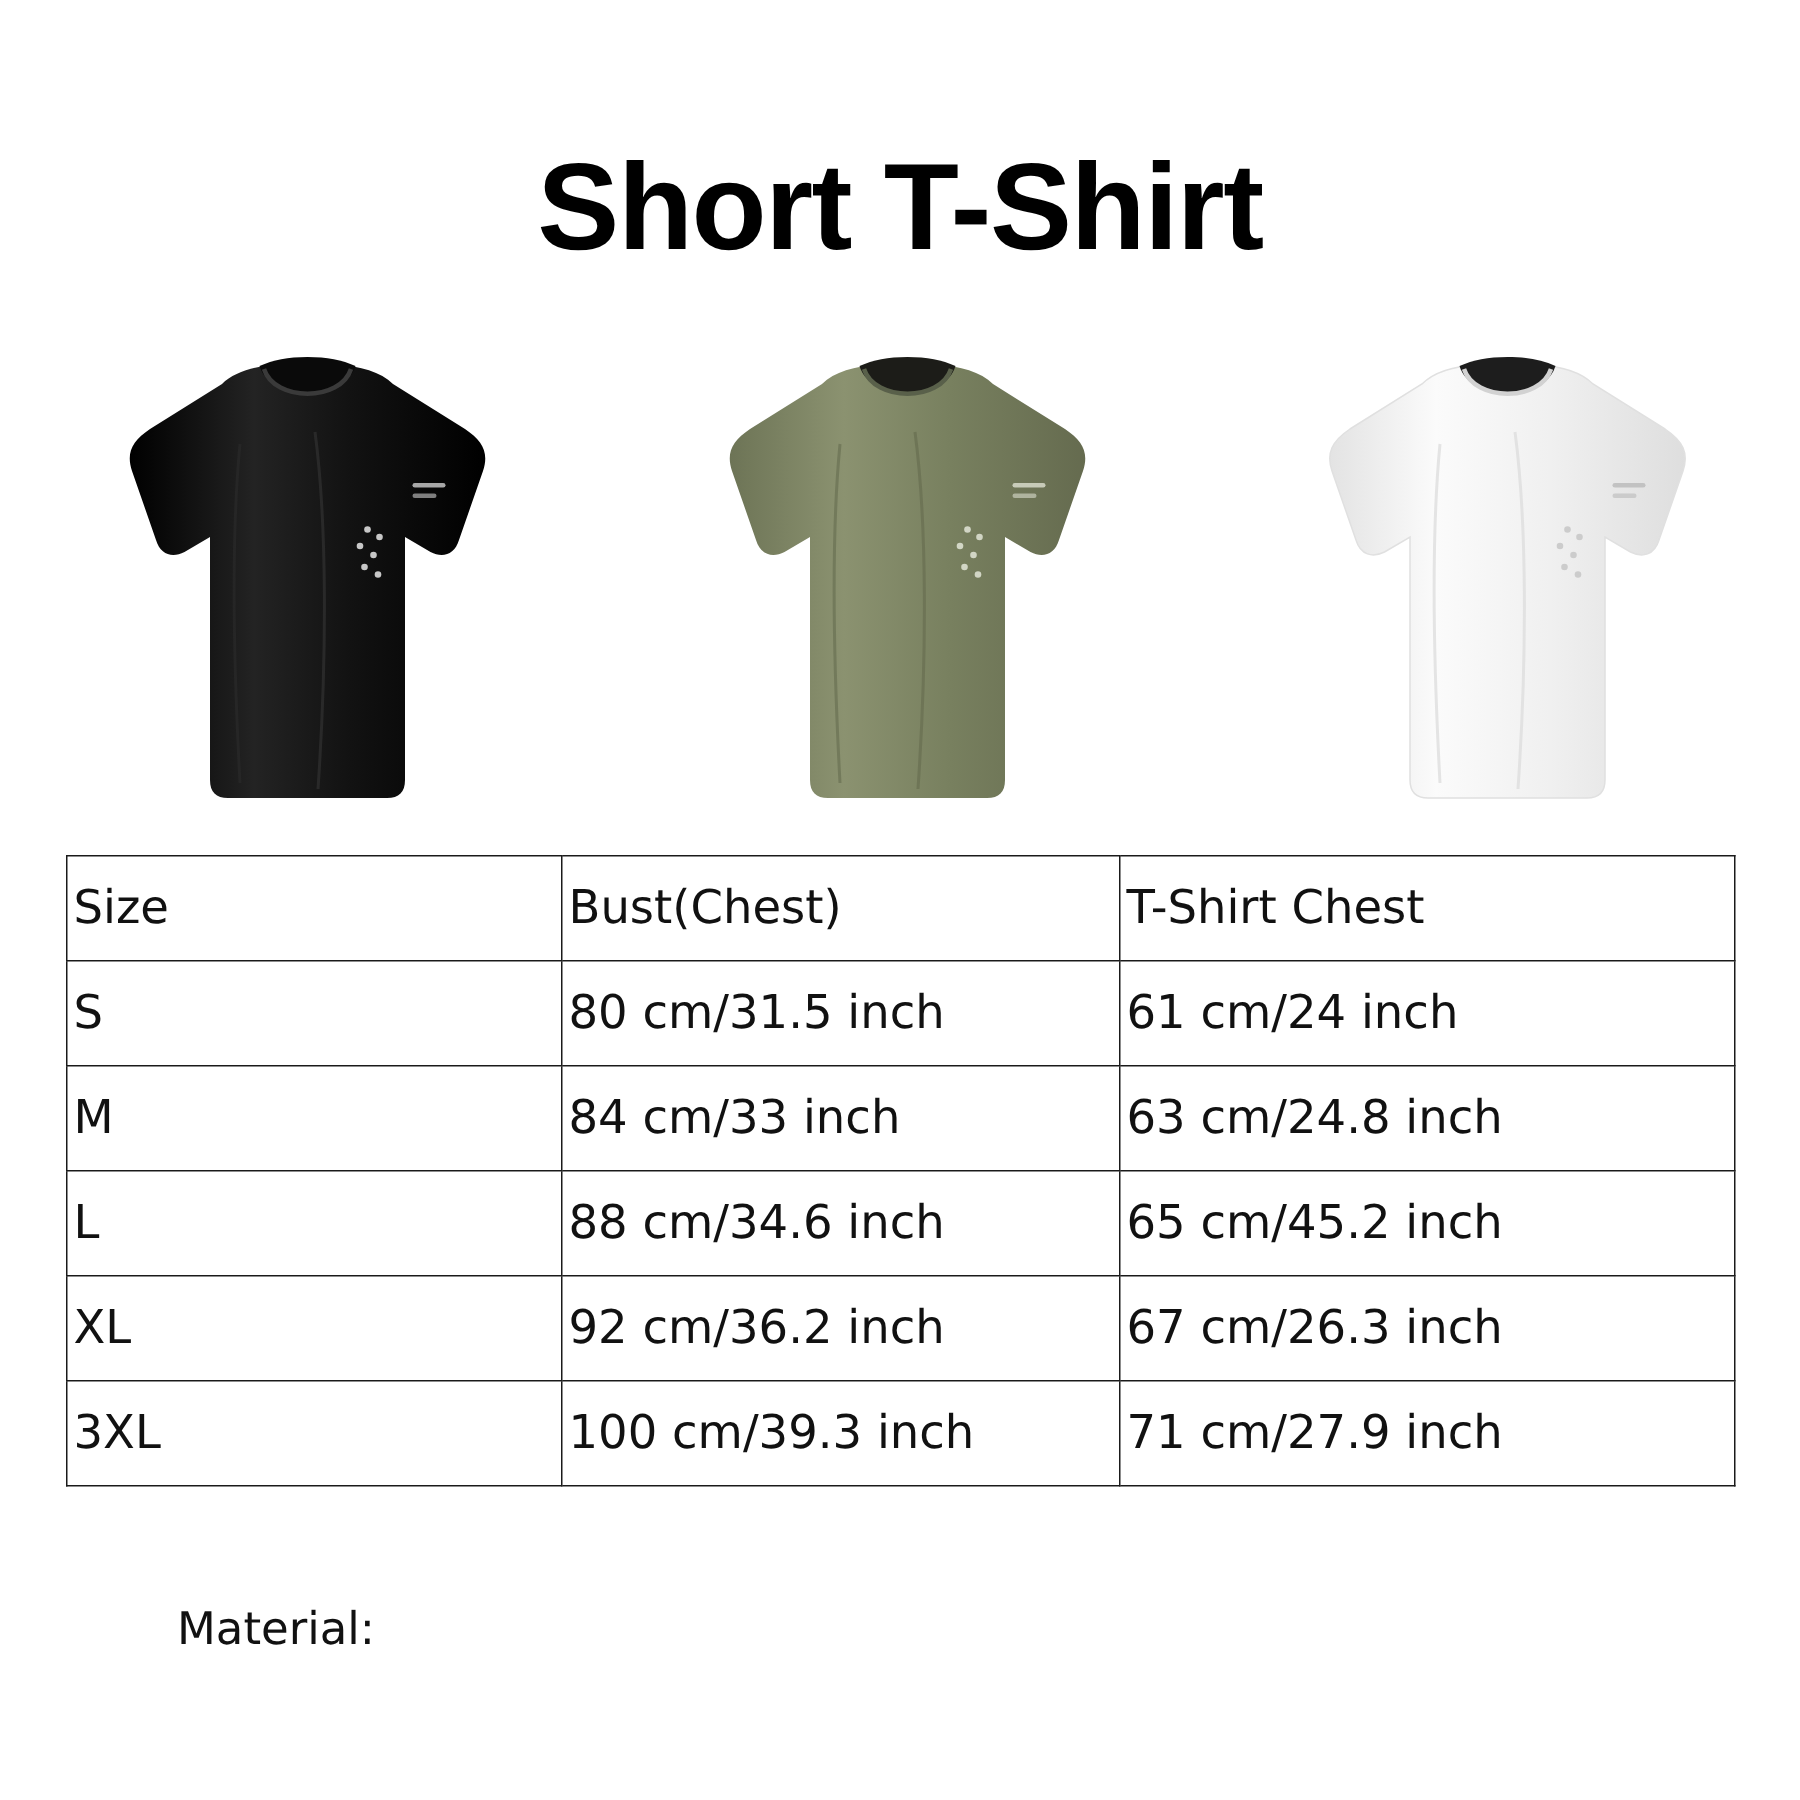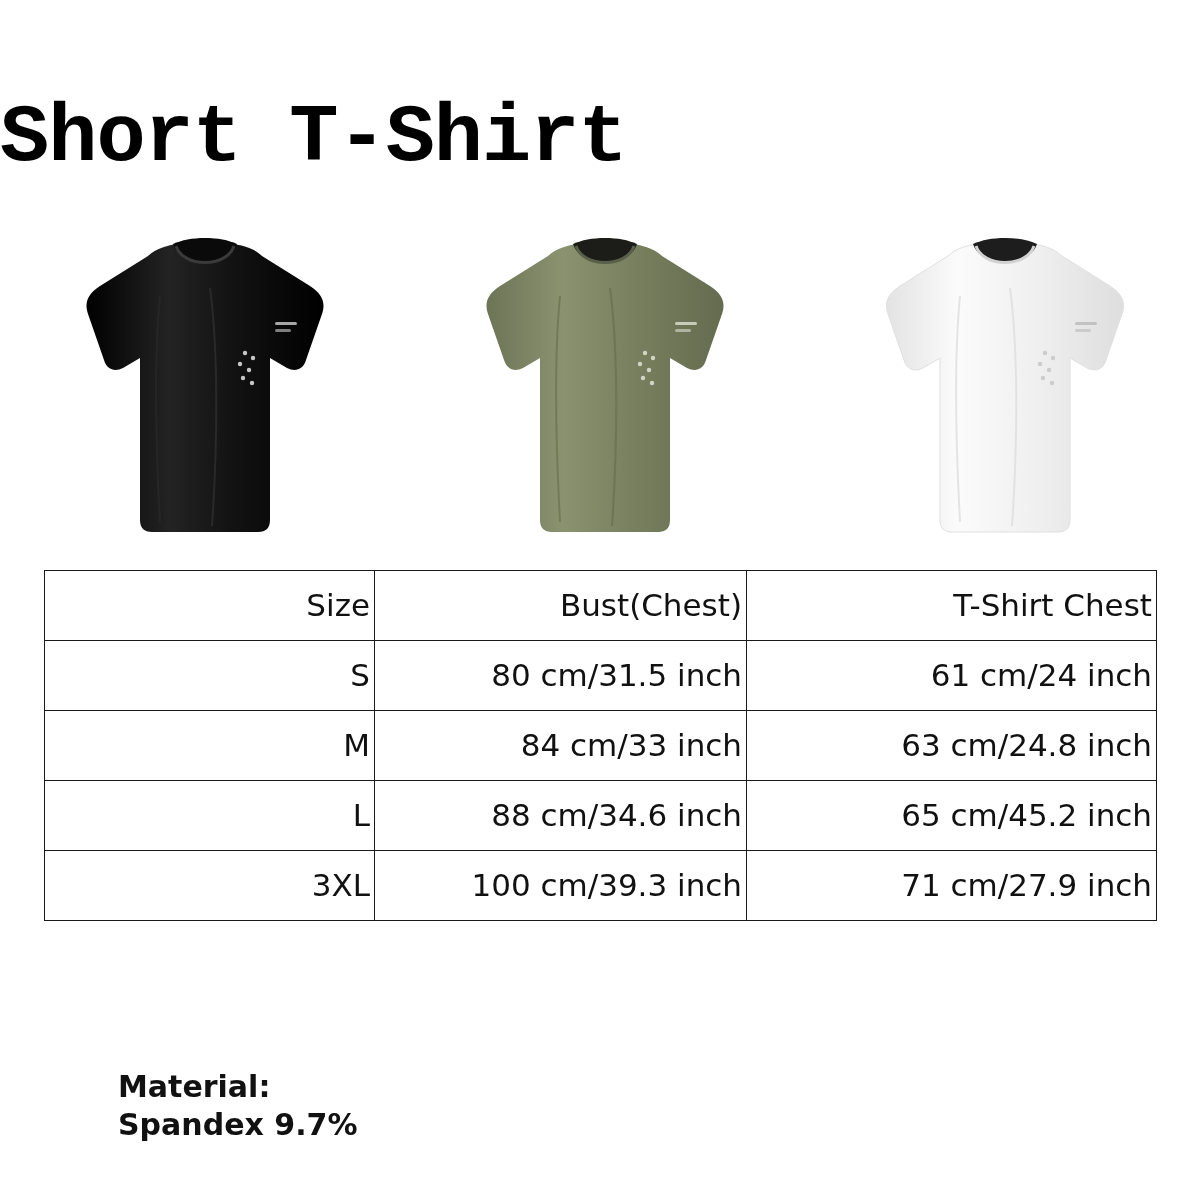--- a/index.html
+++ b/index.html
@@ -16,27 +16,27 @@
     height: 1200px;
     background: #ffffff;
   }
 
   
   .title {
     position: absolute;
     top: 96px;
     left: 0;
     width: 1200px;
-    text-align: left;
+    text-align: center;
     font-size: 82px;
     font-weight: bold;
     letter-spacing: -1px;
     color: #000000;
     line-height: 1.05;
-    font-family: Liberation Mono, monospace;
+    font-family: Liberation Sans, sans-serif;
   }
 
   
   .shirt-row {
     position: absolute;
     top: 238px;
     left: 60px;
     width: 1090px;
     height: 310px;
     display: flex;
@@ -54,39 +54,39 @@
   .size-table {
     position: absolute;
     top: 570px;
     left: 44px;
     width: 1112px;
     border-collapse: collapse;
     table-layout: fixed;
   }
   .size-table td, .size-table th {
     border: 1.5px solid #1a1a1a;
-    text-align: right;
+    text-align: left;
     font-size: 31px;
     font-weight: normal;
     color: #111111;
     padding: 11px 4px 13px 4px;
     height: 70px;
     font-family: "DejaVu Sans", sans-serif;
   }
   .col-size { width: 330px; }
   .col-bust { width: 372px; }
   .col-len  { width: 410px; }
 
   
   .material {
     position: absolute;
     left: 118px;
     top: 1068px;
     font-size: 30px;
-    font-weight: bold;
+    font-weight: normal;
     color: #111111;
     line-height: 1.27;
     font-family: "DejaVu Sans", sans-serif;
   }
   .material div { white-space: nowrap; }
 </style>
 </head>
 <body>
 
 <div class="page">
@@ -216,25 +216,29 @@
         <td>M</td>
         <td>84 cm/33 inch</td>
         <td>63 cm/24.8 inch</td>
       </tr>
       <tr>
         <td>L</td>
         <td>88 cm/34.6 inch</td>
         <td>65 cm/45.2 inch</td>
       </tr>
       <tr>
+        <td>XL</td>
+        <td>92 cm/36.2 inch</td>
+        <td>67 cm/26.3 inch</td>
+      </tr>
+      <tr>
         <td>3XL</td>
         <td>100 cm/39.3 inch</td>
         <td>71 cm/27.9 inch</td>
       </tr>
     </tbody>
   </table>
 
   <div class="material">
     <div>Material:</div>
-    <div>Spandex 9.7%</div>
   </div>
 
 </div>
 
 </body></html>

